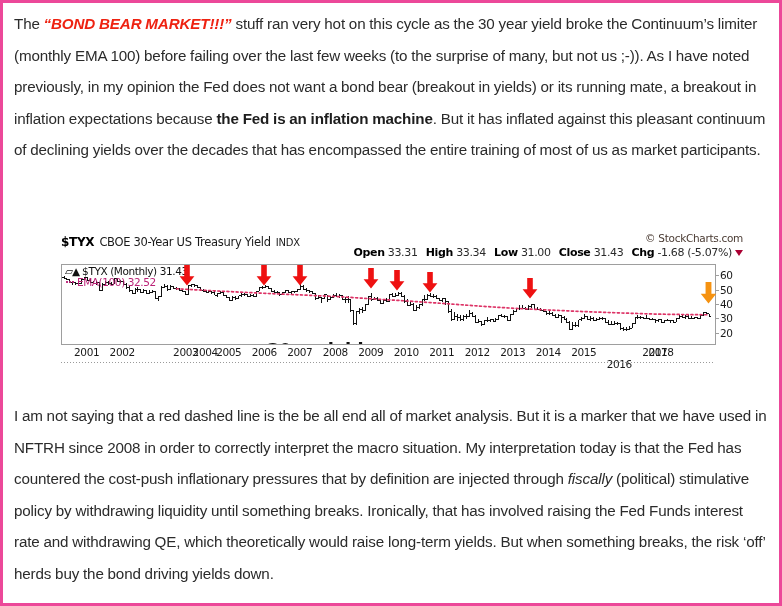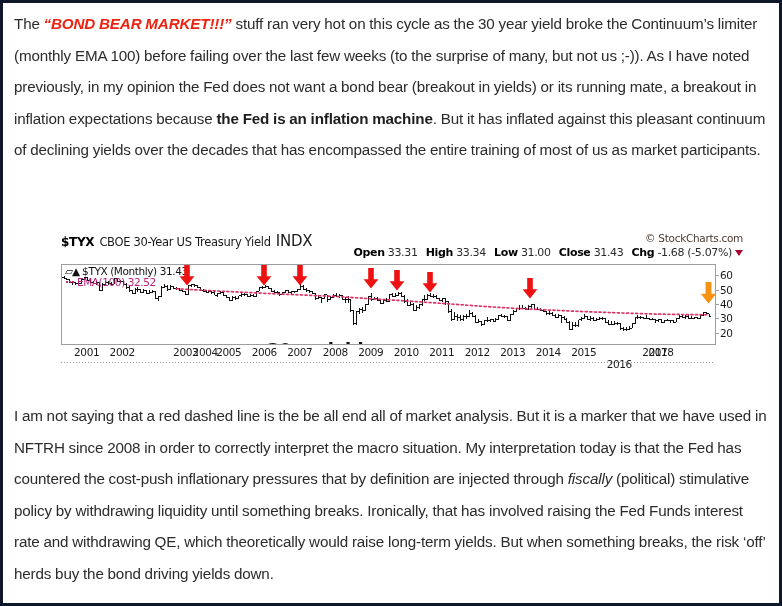--- a/index.html
+++ b/index.html
@@ -8,21 +8,21 @@
     background: #ffffff;
   }
   body {
     font-family: "Liberation Sans", sans-serif;
   }
   #page {
     position: relative;
     width: 782px;
     height: 606px;
     box-sizing: border-box;
-    border: 3px solid #0f172a;
+    border: 3px solid #ec4899;
     background: #ffffff;
     overflow: hidden;
   }
   .prose {
     position: absolute;
     left: 11px;
     width: 758px;
     font-size: 15.2px;
     line-height: 31.5px;
     color: #2b2b2b;
@@ -60,21 +60,21 @@
     font-weight: bold;
     color: #000000;
     letter-spacing: -0.3px;
   }
   #chart-desc {
     font-size: 11.5px;
     color: #1a1a1a;
     letter-spacing: -0.3px;
   }
   #chart-index {
-    font-size: 15px;
+    font-size: 10px;
     color: #1a1a1a;
     letter-spacing: -0.2px;
   }
   #chart-date {
     position: absolute;
     left: 20px;
     top: 33px;
     font-family: "DejaVu Sans", sans-serif;
     font-size: 12px;
     color: #1a1a1a;

